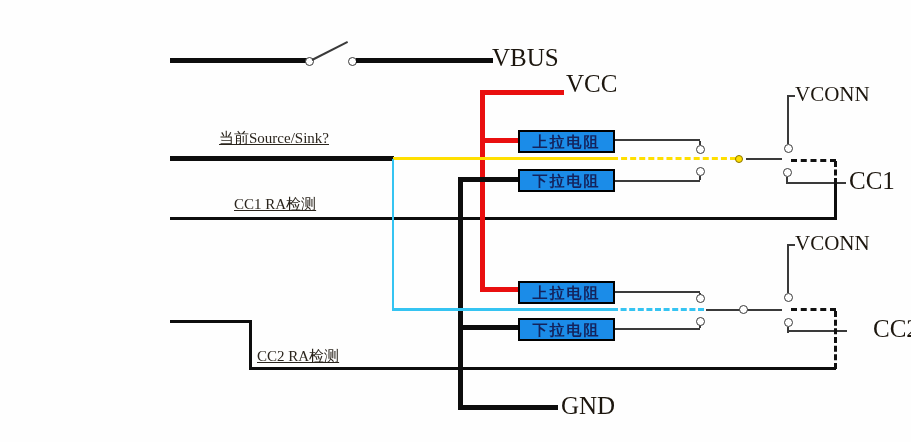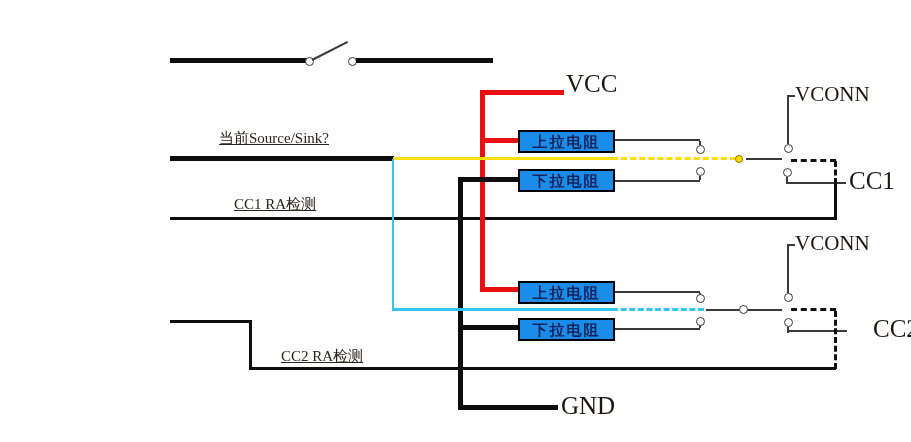--- a/index.html
+++ b/index.html
@@ -47,30 +47,31 @@
 <body>
 
 <div id="canvas">
 
 
   <div class="h" style="left:170px;top:58px;width:137px;height:5px;"></div>
   <div class="circle" style="left:305px;top:57px;"></div>
   <div class="blade" style="left:312px;top:59px;width:40px;transform:rotate(-27deg);"></div>
   <div class="circle" style="left:348px;top:57px;"></div>
   <div class="h" style="left:356px;top:58px;width:137px;height:5px;"></div>
+  <div class="lbl net" style="left:492px;top:45px;">VBUS</div>
 
   <div class="lbl ann" style="left:219px;top:131px;">当前Source/Sink?</div>
   <div class="h" style="left:170px;top:156px;width:224px;height:5px;"></div>
 
   <div class="lbl ann" style="left:234px;top:197px;">CC1 RA检测</div>
   <div class="h" style="left:170px;top:217px;width:666px;height:3px;"></div>
 
   <div class="h" style="left:170px;top:320px;width:82px;height:3px;"></div>
   <div class="v" style="left:249px;top:320px;width:3px;height:50px;"></div>
-  <div class="lbl ann" style="left:257px;top:349px;margin-left:24px;">CC2 RA检测</div>
+  <div class="lbl ann" style="left:257px;top:349px;">CC2 RA检测</div>
   <div class="h" style="left:249px;top:367px;width:587px;height:3px;"></div>
 
   <div class="h red" style="left:480px;top:90px;width:84px;height:5px;"></div>
   <div class="lbl net" style="left:566px;top:71px;">VCC</div>
   <div class="v red" style="left:480px;top:90px;width:5px;height:202px;"></div>
   <div class="h red" style="left:480px;top:138px;width:40px;height:5px;"></div>
   <div class="h red" style="left:480px;top:287px;width:40px;height:5px;"></div>
 
   <div class="v" style="left:458px;top:177px;width:5px;height:233px;"></div>
   <div class="h" style="left:458px;top:177px;width:62px;height:5px;"></div>

